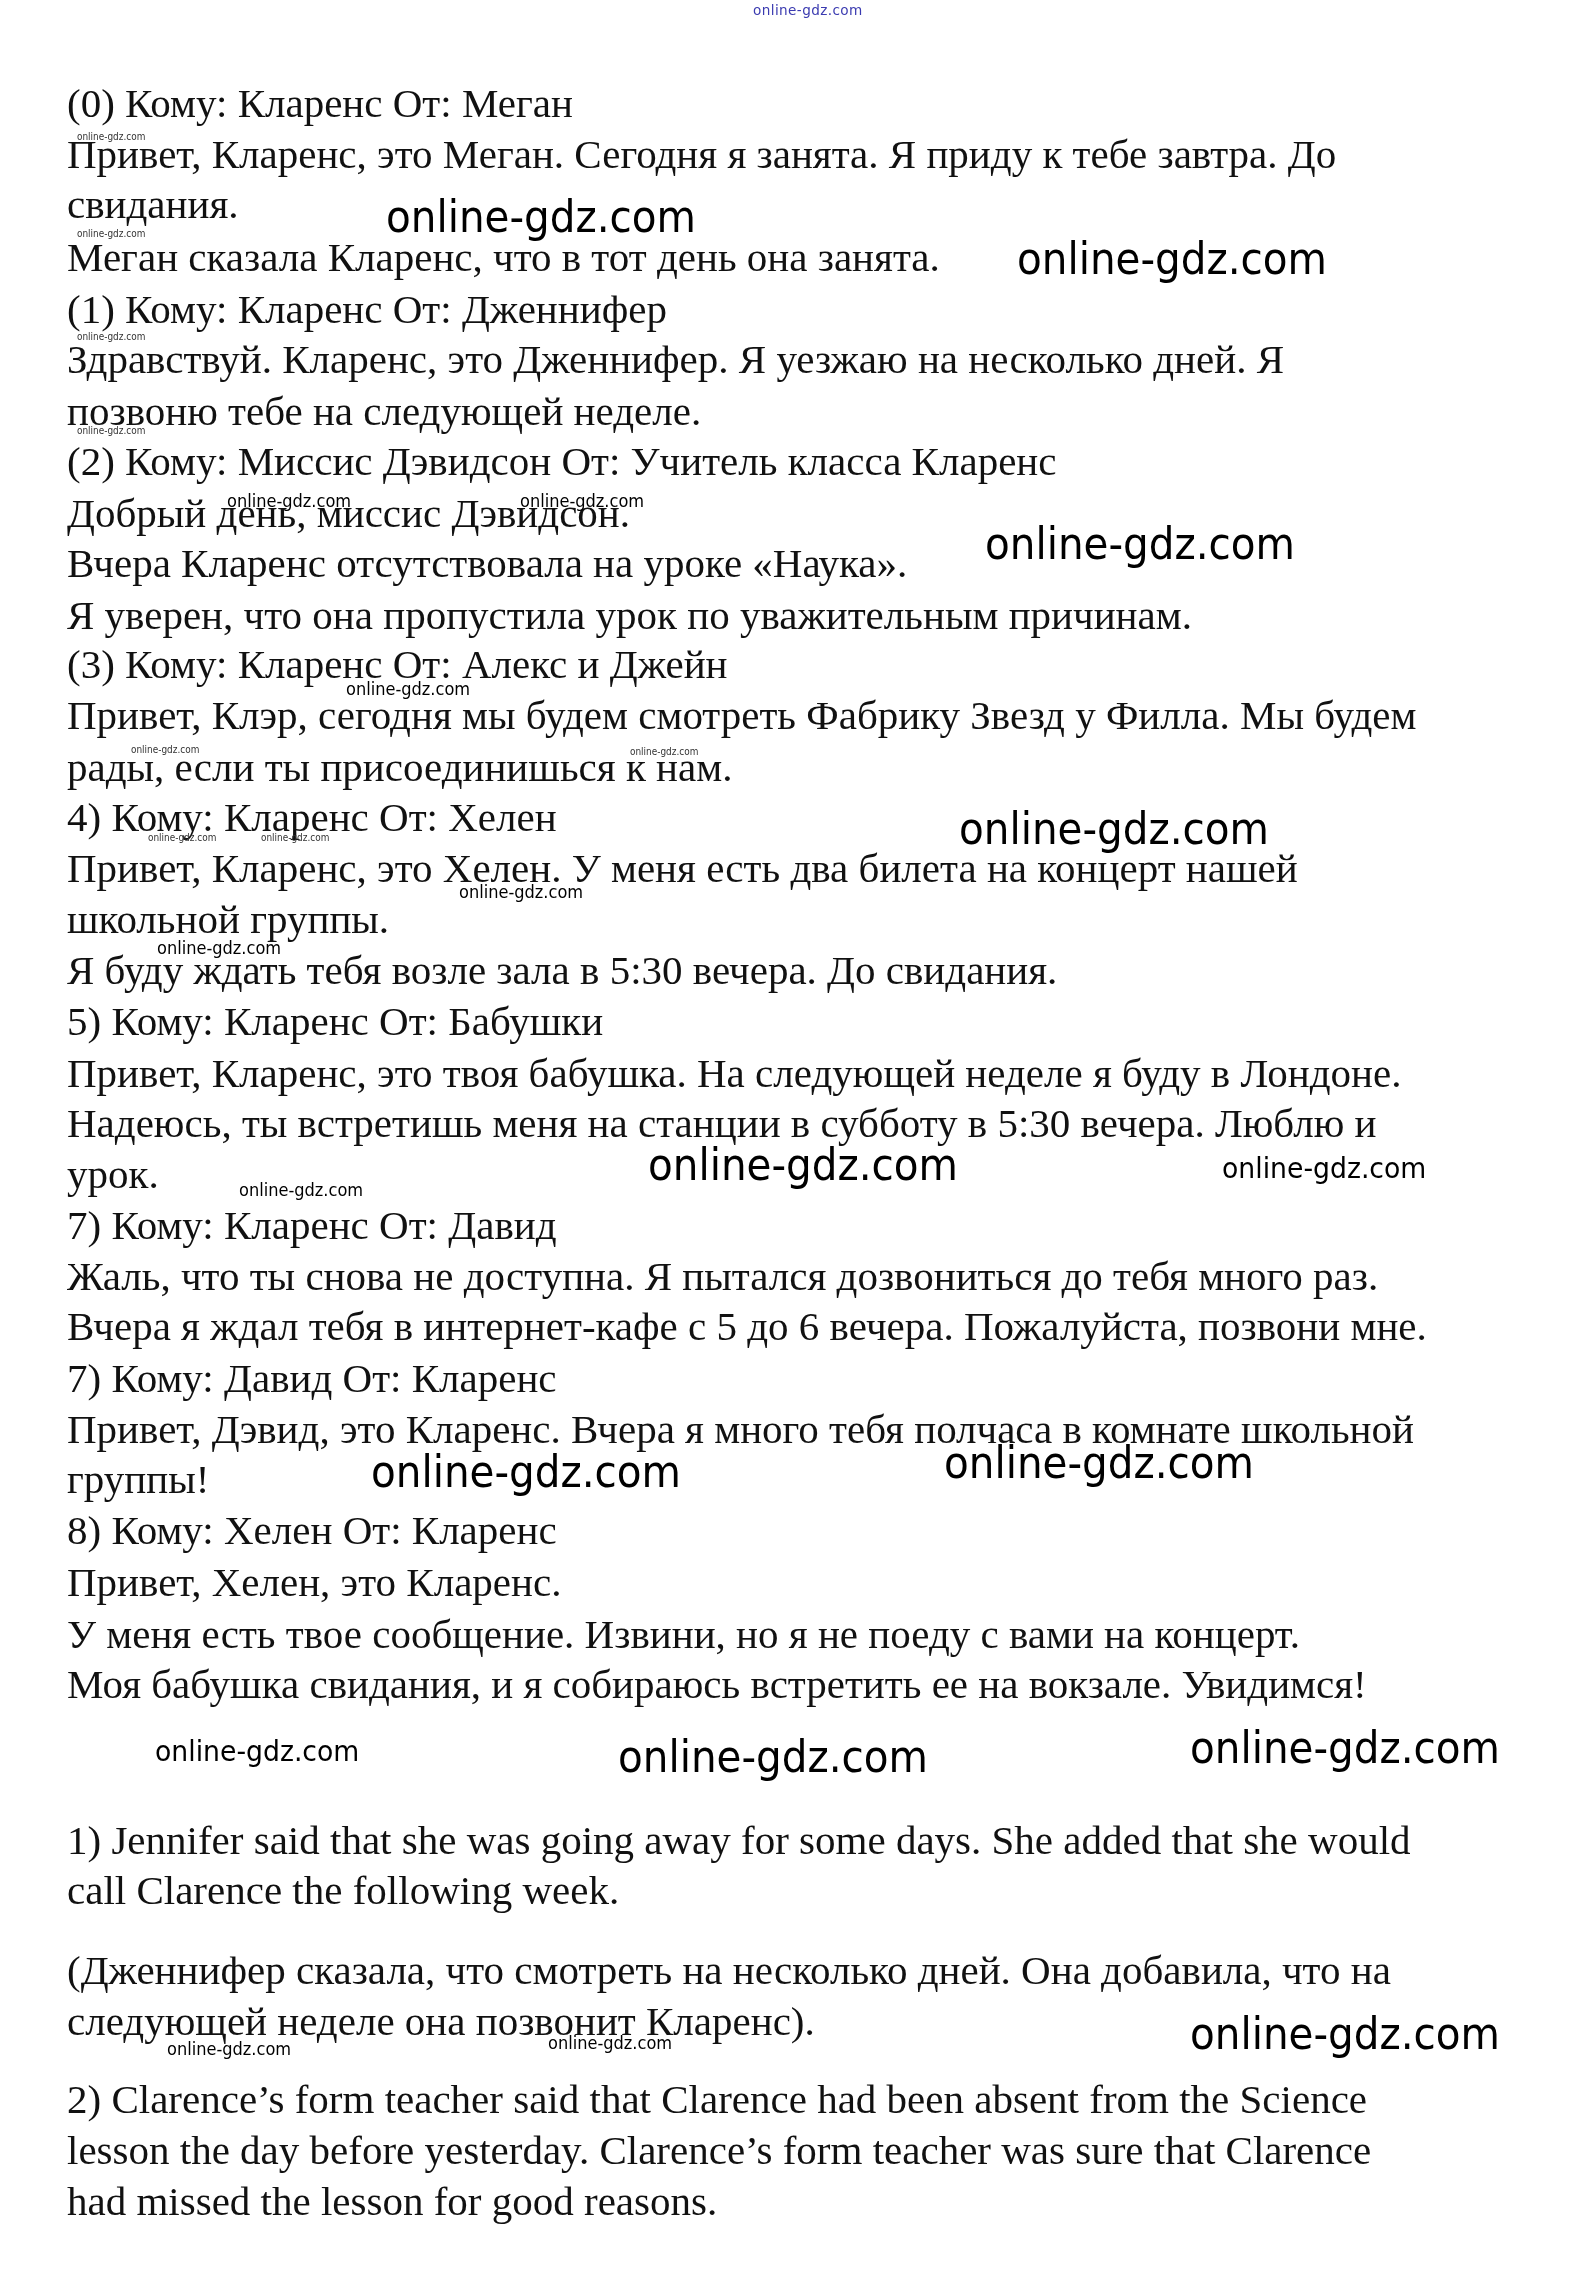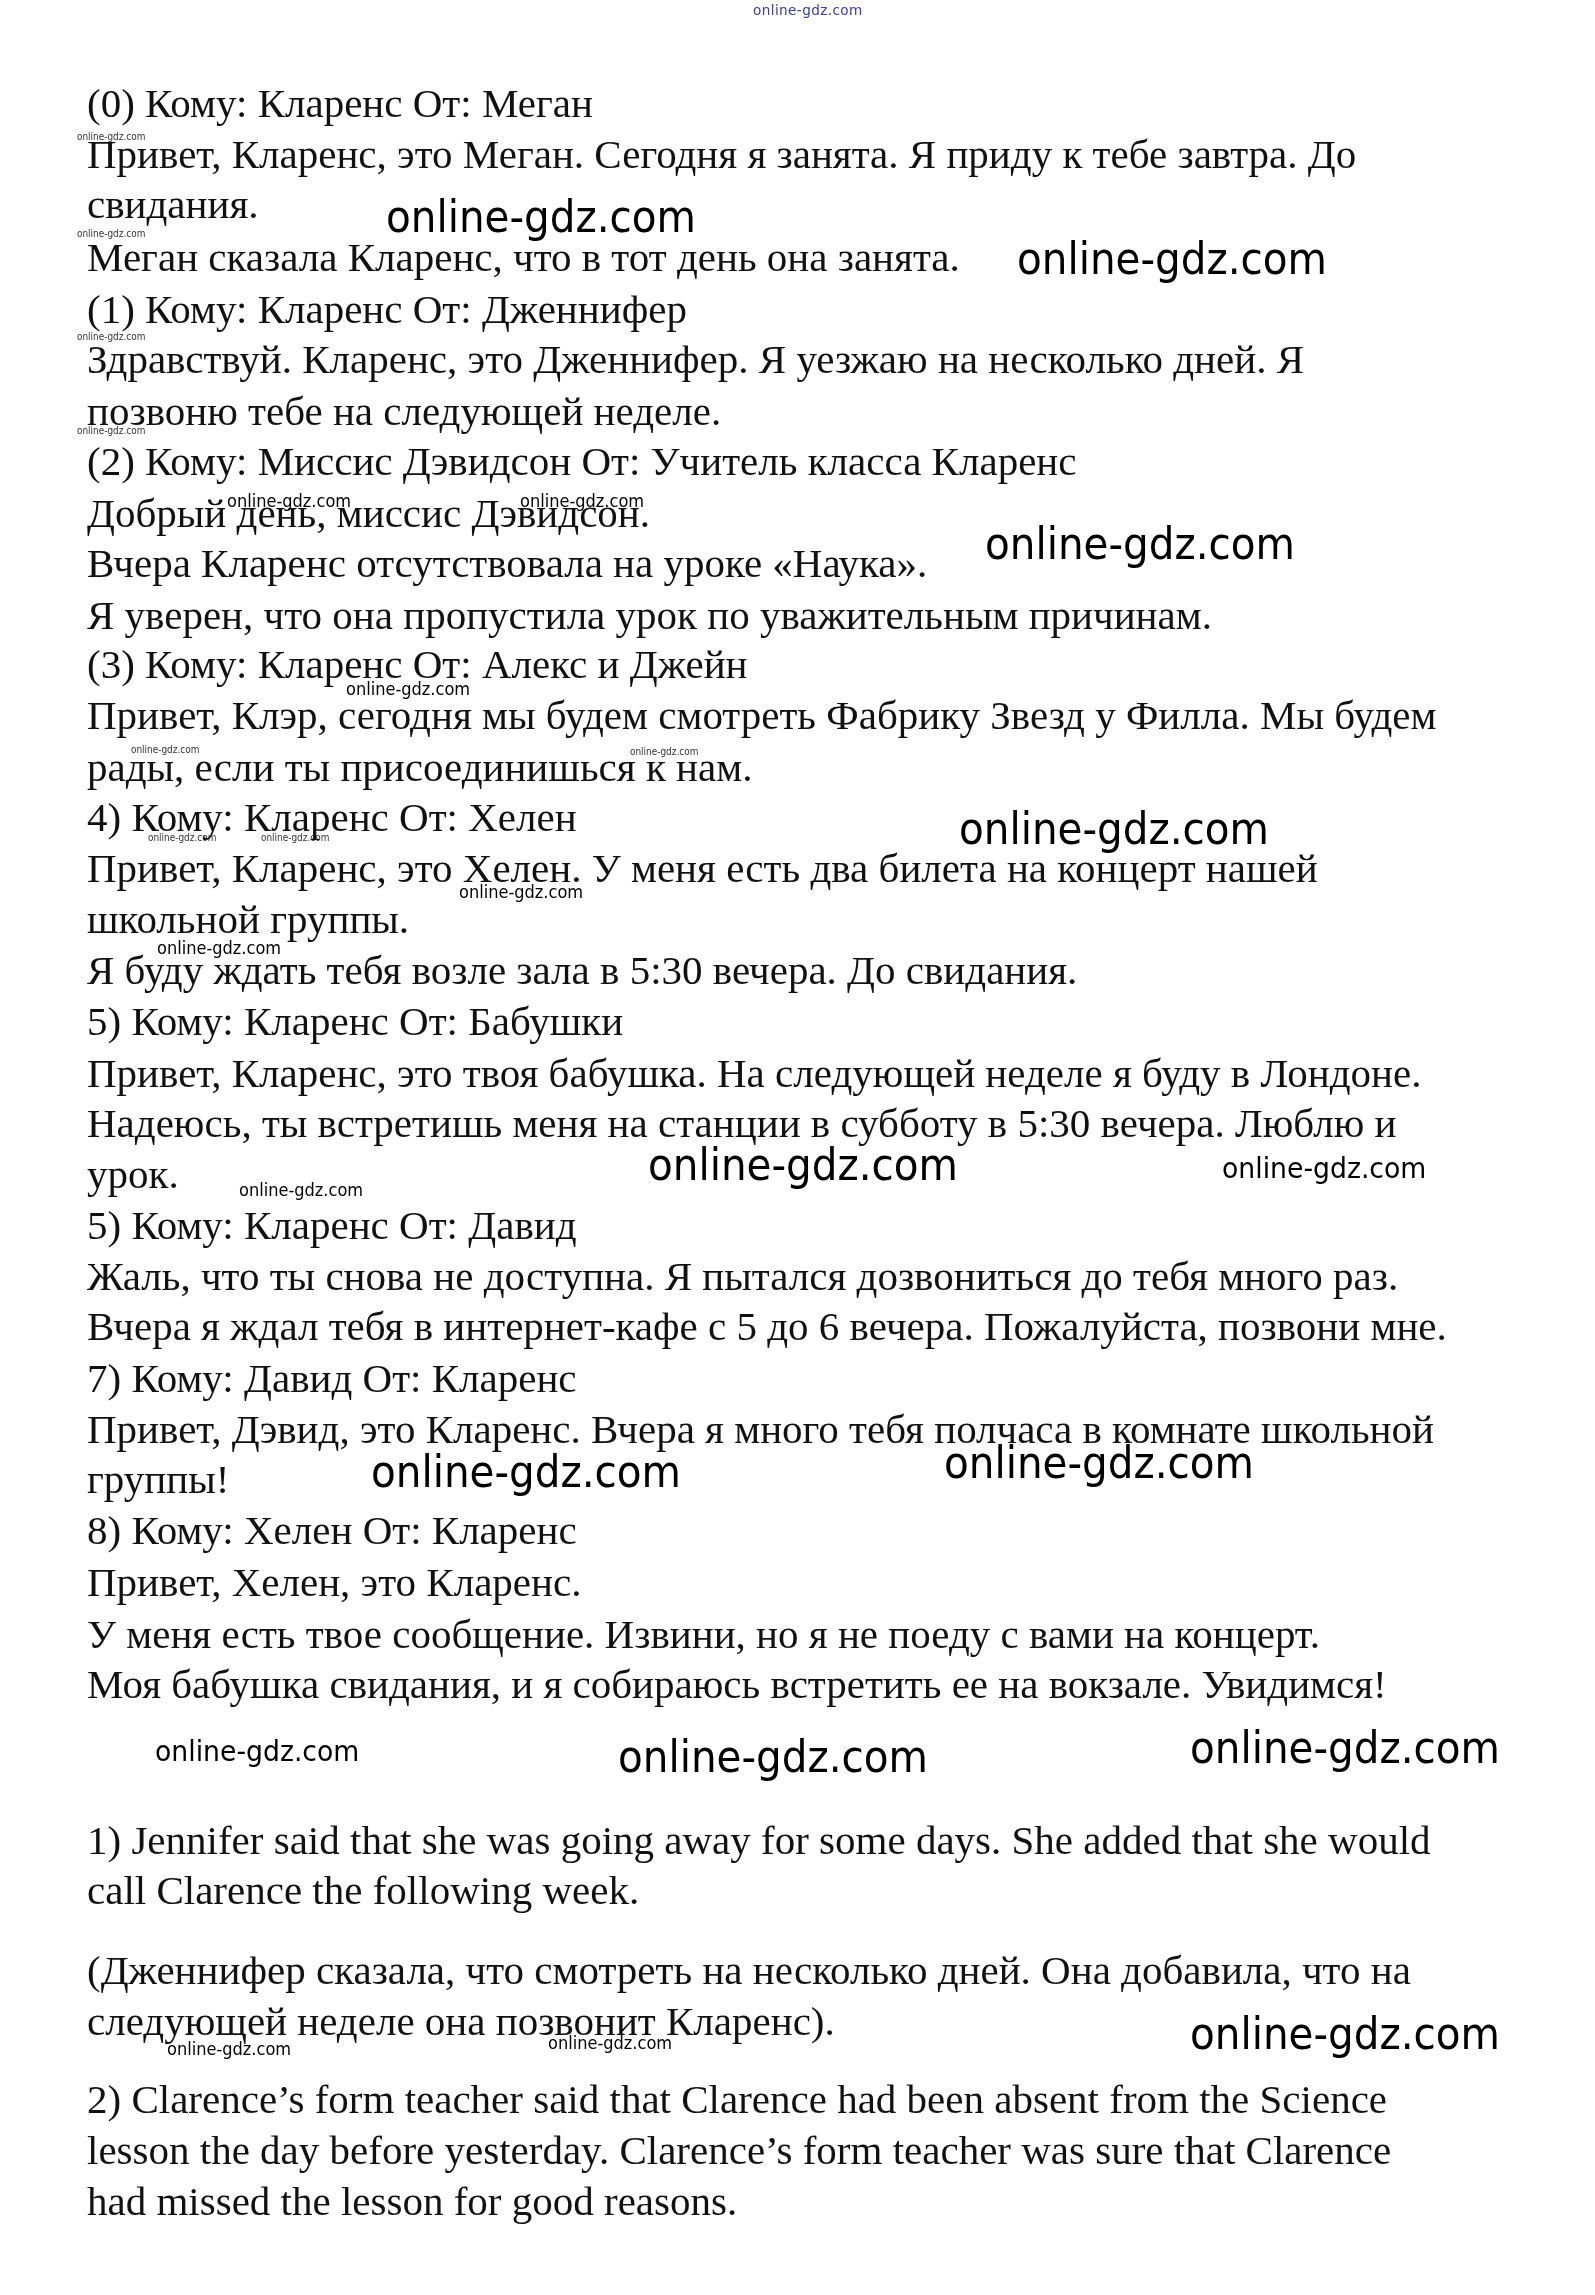--- a/index.html
+++ b/index.html
@@ -1,18 +1,18 @@
 <!DOCTYPE html>
 <html style="font-size:12px"><head>
 <meta charset="utf-8">
 <style>
   html, body { margin: 0; padding: 0; background: #ffffff; }
   body { width: 1595px; height: 2295px; position: relative; overflow: hidden; }
   .line {
-    position: absolute; left: 87px; white-space: nowrap;
+    position: absolute; left: 67px; white-space: nowrap;
     font-family: "Liberation Serif", "DejaVu Serif", serif;
     font-size: 41px; line-height: 50px; color: #111;
   }
   .wm { position: absolute; white-space: nowrap; font-family: "DejaVu Sans", "Liberation Sans", sans-serif; color: #000; transform-origin: left top; }
   .wm-l { font-size: 44px; transform: scaleX(0.92); }
   .wm-m { font-size: 29px; transform: scaleX(0.92); }
   .wm-s { font-size: 18px; transform: scaleX(0.9); }
   .wm-xs { font-size: 10.5px; transform: scaleX(0.85); color: #333; }
   .top-wm { position: absolute; left: 753px; top: 1.5px; font-family: "DejaVu Sans", sans-serif; font-size: 13.6px; color: #3a3ab0; letter-spacing: 0.4px; }
 </style>
@@ -44,21 +44,21 @@
   <div class="line" style="top:792px">4) Кому: Кларенс От: Хелен</div>
   <div class="line" style="top:843px">Привет, Кларенс, это Хелен. У меня есть два билета на концерт нашей</div>
   <div class="line" style="top:894px">школьной группы.</div>
   <div class="line" style="top:945px">Я буду ждать тебя возле зала в 5:30 вечера. До свидания.</div>
 
   <div class="line" style="top:996px">5) Кому: Кларенс От: Бабушки</div>
   <div class="line" style="top:1048px">Привет, Кларенс, это твоя бабушка. На следующей неделе я буду в Лондоне.</div>
   <div class="line" style="top:1098px">Надеюсь, ты встретишь меня на станции в субботу в 5:30 вечера. Люблю и</div>
   <div class="line" style="top:1149px">урок.</div>
 
-  <div class="line" style="top:1200px">5) Кому: Кларенс От: Давид</div>
+  <div class="line" style="top:1200px">7) Кому: Кларенс От: Давид</div>
   <div class="line" style="top:1251px">Жаль, что ты снова не доступна. Я пытался дозвониться до тебя много раз.</div>
   <div class="line" style="top:1301px">Вчера я ждал тебя в интернет-кафе с 5 до 6 вечера. Пожалуйста, позвони мне.</div>
 
   <div class="line" style="top:1353px">7) Кому: Давид От: Кларенс</div>
   <div class="line" style="top:1404px">Привет, Дэвид, это Кларенс. Вчера я много тебя полчаса в комнате школьной</div>
   <div class="line" style="top:1454px">группы!</div>
 
   <div class="line" style="top:1505px">8) Кому: Хелен От: Кларенс</div>
   <div class="line" style="top:1557px">Привет, Хелен, это Кларенс.</div>
   <div class="line" style="top:1609px">У меня есть твое сообщение. Извини, но я не поеду с вами на концерт.</div>

